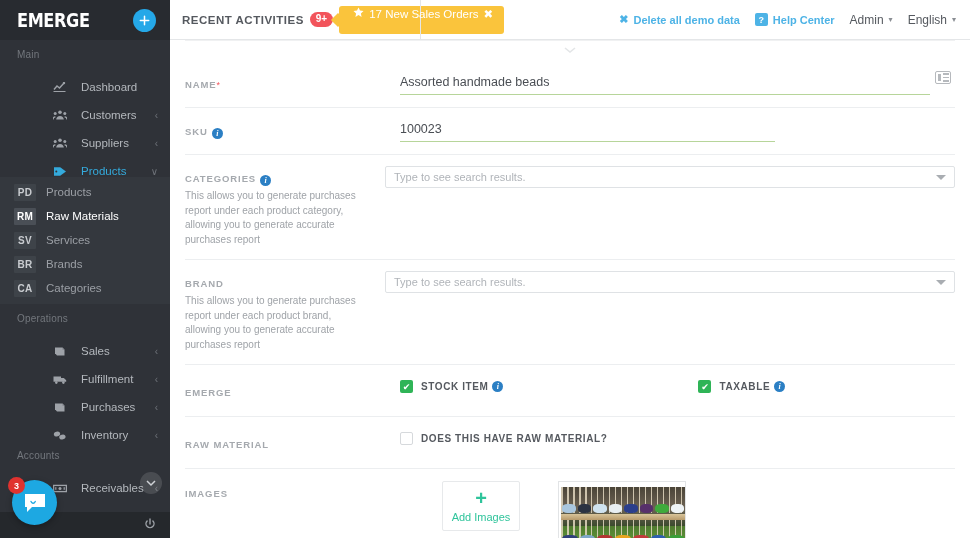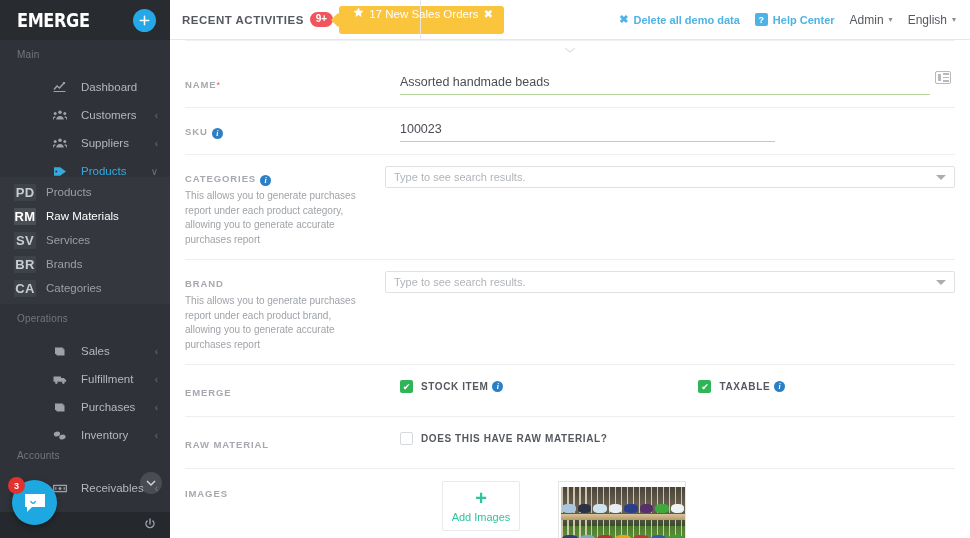--- a/index.html
+++ b/index.html
@@ -57,21 +57,21 @@
   .nav-item.active .ico { color: #34aadc; }
 
   .sub-nav { background: #34383e; padding: 3px 0 4px 0; }
   .sub-item {
     display: flex; align-items: center; height: 24px;
     padding: 0 12px 0 14px; cursor: pointer;
   }
   .sub-badge {
     width: 22px; height: 17px; flex: 0 0 22px;
     background: #3e4349; color: #c9ccd0;
-    font-size: 13px; font-weight: bold; letter-spacing: 0.3px;
+    font-size: 10px; font-weight: bold; letter-spacing: 0.3px;
     display: flex; align-items: center; justify-content: center;
     border-radius: 1px;
   }
   .sub-item .lbl { color: #9b9fa5; font-size: 11.5px; padding-left: 10px; }
   .sub-item.current .sub-badge { background: #4a4f56; color: #ffffff; }
   .sub-item.current .lbl { color: #ffffff; }
 
   .sidebar-footer {
     position: absolute; bottom: 0; left: 0; width: 170px; height: 26px;
     background: #25282c; display: flex; align-items: center;

